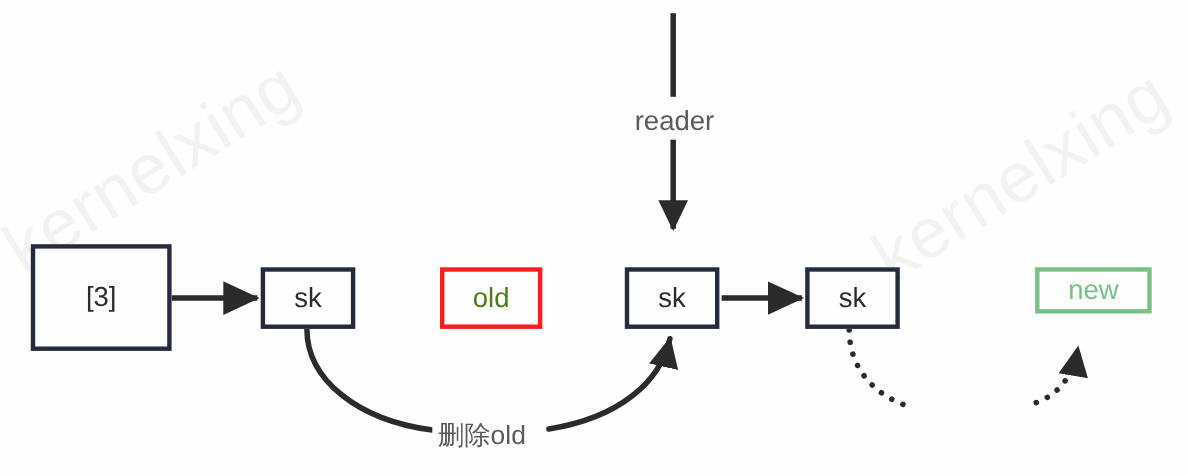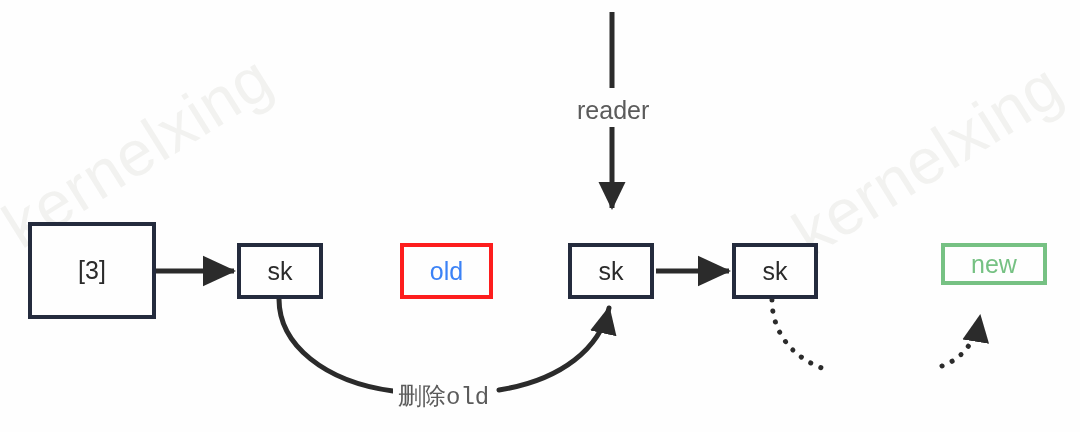--- a/index.html
+++ b/index.html
@@ -41,21 +41,21 @@
     align-items: center;
     justify-content: center;
     font-family: "Liberation Sans", "DejaVu Sans", sans-serif;
   }
   .node-dark {
     border: 4px solid #242b3d;
     color: #2b2b2b;
   }
   .node-red {
     border: 4px solid #fd1d1d;
-    color: #3b82f6;
+    color: #4d7c0f;
   }
   .node-green {
     border: 4px solid #76c183;
     color: #76c183;
   }
   .node-label {
     font-size: 25px;
     line-height: 1;
   }
 
@@ -80,21 +80,20 @@
     left: 573px;
     top: 94px;
     font-size: 25px;
     padding: 2px 4px;
   }
   #label-delete-old {
     left: 393px;
     top: 379px;
     font-size: 24px;
     padding: 1px 5px;
-    font-family: Liberation Mono, monospace;
   }
   #label-prepare-add {
     left: 823px;
     top: 355px;
     font-size: 24px;
     padding: 1px 5px;
   }
 </style>
 </head>
 <body>

